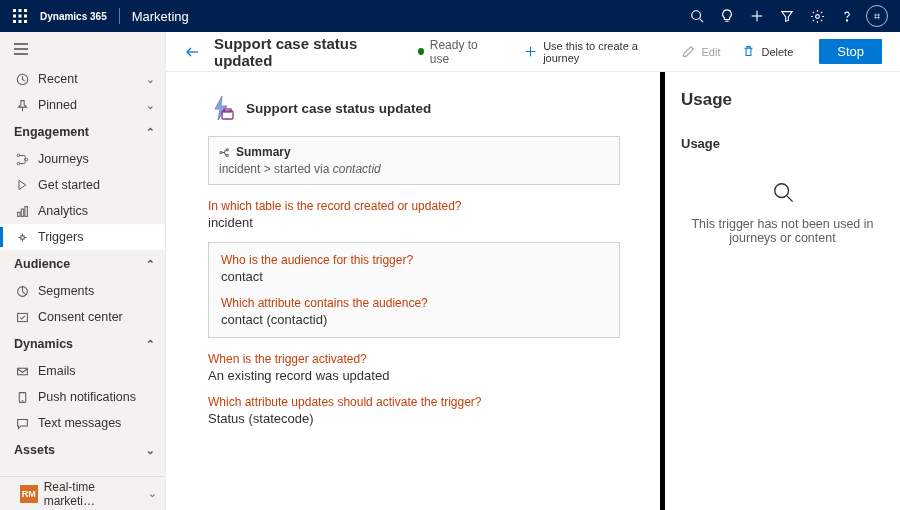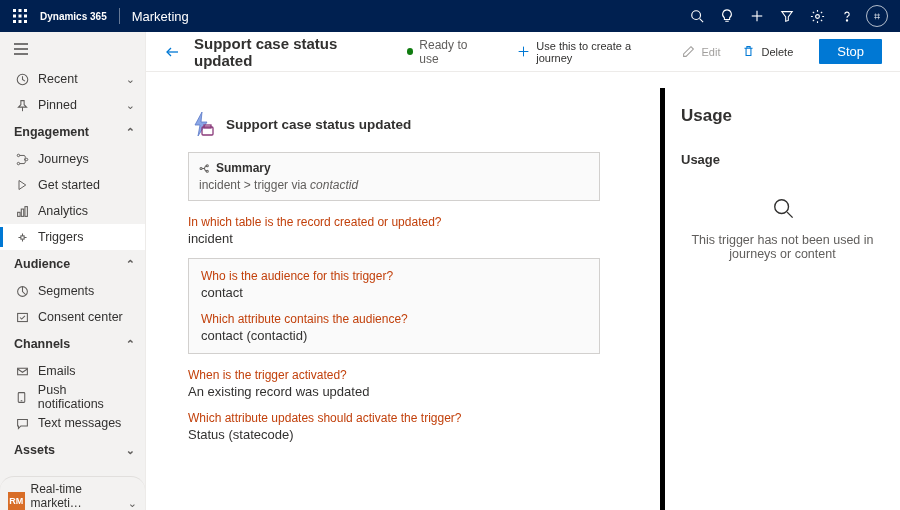--- a/index.html
+++ b/index.html
@@ -11,35 +11,35 @@
   .topbar .brand { font-weight: 600; font-size: 10px; margin-left: 8px; }
   .topbar .divider { width: 1px; height: 16px; background: rgba(255,255,255,.4); margin: 0 12px; }
   .topbar .area { font-size: 13px; }
   .topbar .spacer { flex: 1; }
   .topbar .ticon { width: 30px; height: 32px; display: flex; align-items: center; justify-content: center; cursor: pointer; }
   .topbar .avatar { width: 22px; height: 22px; border:1px solid rgba(255,255,255,.7); border-radius: 50%; display:flex; align-items:center; justify-content:center; font-size:11px; }
 
   .frame { display: flex; height: 478px; }
 
   
-  .sidebar { width: 146px; background: #f3f2f1; border-right: 1px solid #edebe9; display:flex; flex-direction:column; position:relative; }
+  .sidebar { width: 166px; background: #f3f2f1; border-right: 1px solid #edebe9; display:flex; flex-direction:column; position:relative; }
   .sidebar .hamb { height:34px; display:flex; align-items:center; padding-left:14px; cursor:pointer; }
   .nav-item { height: 26px; display: flex; align-items: center; padding: 0 10px 0 14px; cursor: pointer; font-size: 12.5px; color:#323130; }
   .nav-item .chev { margin-left:auto; font-size:11px; color:#605e5c; }
   .nav-item .ic { width: 16px; margin-right: 8px; display:flex; align-items:center; justify-content:center; color:#605e5c; }
   .nav-section { height: 28px; display:flex; align-items:center; padding: 0 10px 0 14px; font-weight:600; font-size:12.5px; }
   .nav-section .chev { margin-left:auto; font-size:11px; color:#605e5c; }
   .nav-item.active { background: #fff; position:relative; }
   .nav-item.active::before { content:""; position:absolute; left:0; top:3px; bottom:3px; width:3px; background:#0078d4; }
-  .footer { margin-top:auto; border-top:1px solid #e1dfdd; height:34px; display:flex; align-items:flex-end; padding:0 8px 0 8px; font-size:12px;border-radius:14px; }
+  .footer { margin-top:auto; border-top:1px solid #e1dfdd; height:34px; display:flex; align-items:center; padding:0 8px 0 20px; font-size:12px; }
   .footer .badge { width:18px; height:18px; background:#d86d27; color:#fff; font-size:9px; font-weight:600; display:flex; align-items:center; justify-content:center; margin-right:6px; }
   .footer .chev { margin-left:auto; font-size:11px; color:#605e5c; }
 
   
-  .main { flex:1; display:flex; flex-direction:column;gap:16px; }
+  .main { flex:1; display:flex; flex-direction:column; }
   .cmdbar { height:40px; border-bottom:1px solid #edebe9; display:flex; align-items:center; padding:0 18px; gap:14px; }
   .cmdbar .back { color:#0078d4; cursor:pointer; display:flex; }
   .cmdbar .title { font-weight:600; font-size:15px; }
   .cmdbar .status { display:flex; align-items:center; font-size:12px; color:#605e5c; margin-left:6px; }
   .cmdbar .status .dot { width:7px; height:7px; border-radius:50%; background:#107c10; margin-right:6px; }
   .cmdbar .spacer { flex:1; }
   .cmd-btn { display:flex; align-items:center; gap:6px; font-size:11px; color:#323130; cursor:pointer; padding:4px 4px; }
   .cmd-btn.disabled { color:#a19f9d; cursor:default; }
   .cmd-btn .ci { color:#0078d4; display:flex; }
   .cmd-btn.disabled .ci { color:#a19f9d; }
@@ -226,21 +226,21 @@
     <span class="ic">
           <svg width="13" height="13" viewBox="0 0 16 16" fill="none" stroke="#605e5c" stroke-width="1.3">
             <rect x="2" y="3" width="12" height="10"></rect>
             <path d="M5 8l2 2 4-4"></path>
           </svg>
         </span>
     <span>Consent center</span>
   </div>
 
   <div class="nav-section">
-    <span>Channels</span>
+    <span>Dynamics</span>
     <span class="chev">⌃</span>
   </div>
   <div class="nav-item">
     <span class="ic">
           <svg width="13" height="13" viewBox="0 0 16 16" fill="none" stroke="#605e5c" stroke-width="1.3">
             <rect x="2" y="4" width="12" height="8"></rect>
             <path d="M2 5l6 4 6-4"></path>
           </svg>
         </span>
     <span>Emails</span>
@@ -336,21 +336,21 @@
             <span>
                   <svg width="11" height="11" viewBox="0 0 16 16" fill="none" stroke="#605e5c" stroke-width="1.5">
                     <circle cx="3" cy="8" r="1.5"></circle>
                     <circle cx="12" cy="4" r="1.5"></circle>
                     <circle cx="12" cy="12" r="1.5"></circle>
                     <path d="M4.5 8h3M7.5 8c1 0 1-4 3-4M7.5 8c1 0 1 4 3 4"></path>
                   </svg>
                 </span>
             <span>Summary</span>
           </div>
-          <div class="sp"><span>incident</span> &gt; <span>trigger via</span> <em>contactid</em></div>
+          <div class="sp"><span>incident</span> &gt; <span>started via</span> <em>contactid</em></div>
         </div>
 
         <div class="qa">
           <div class="q">In which table is the record created or updated?</div>
           <div class="a">incident</div>
         </div>
 
         <div class="boxed">
           <div class="qa">
             <div class="q">Who is the audience for this trigger?</div>

